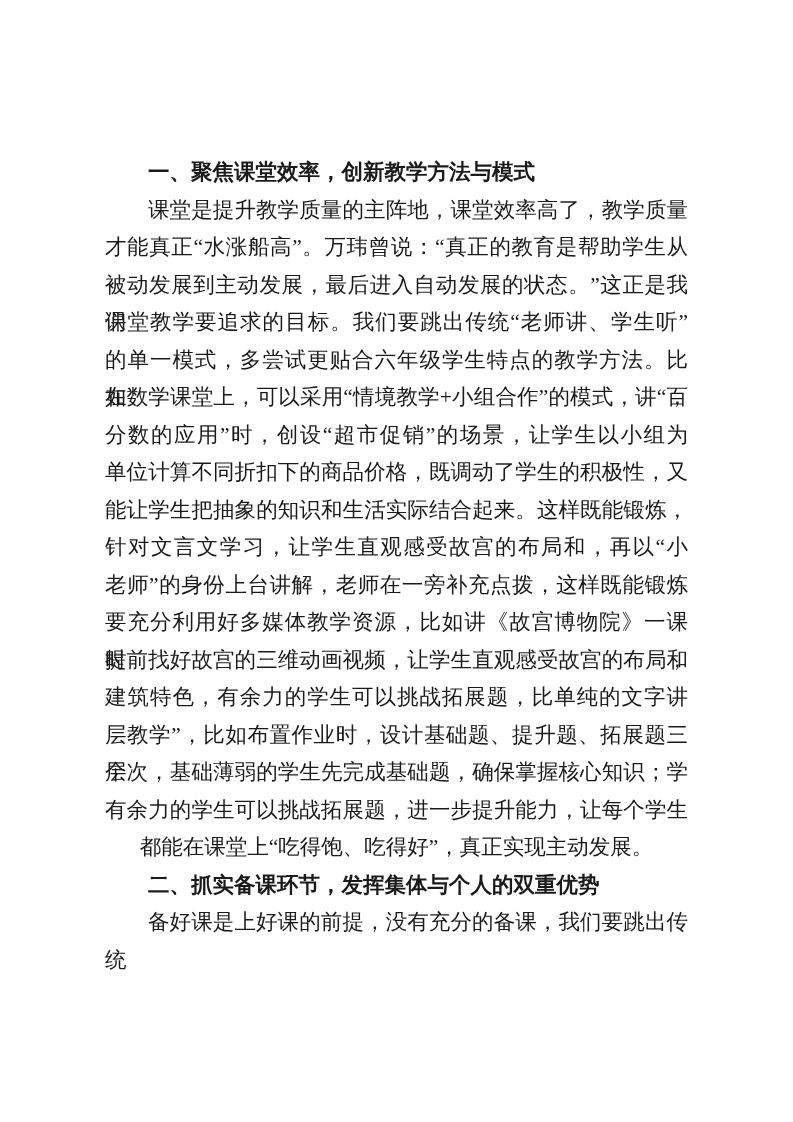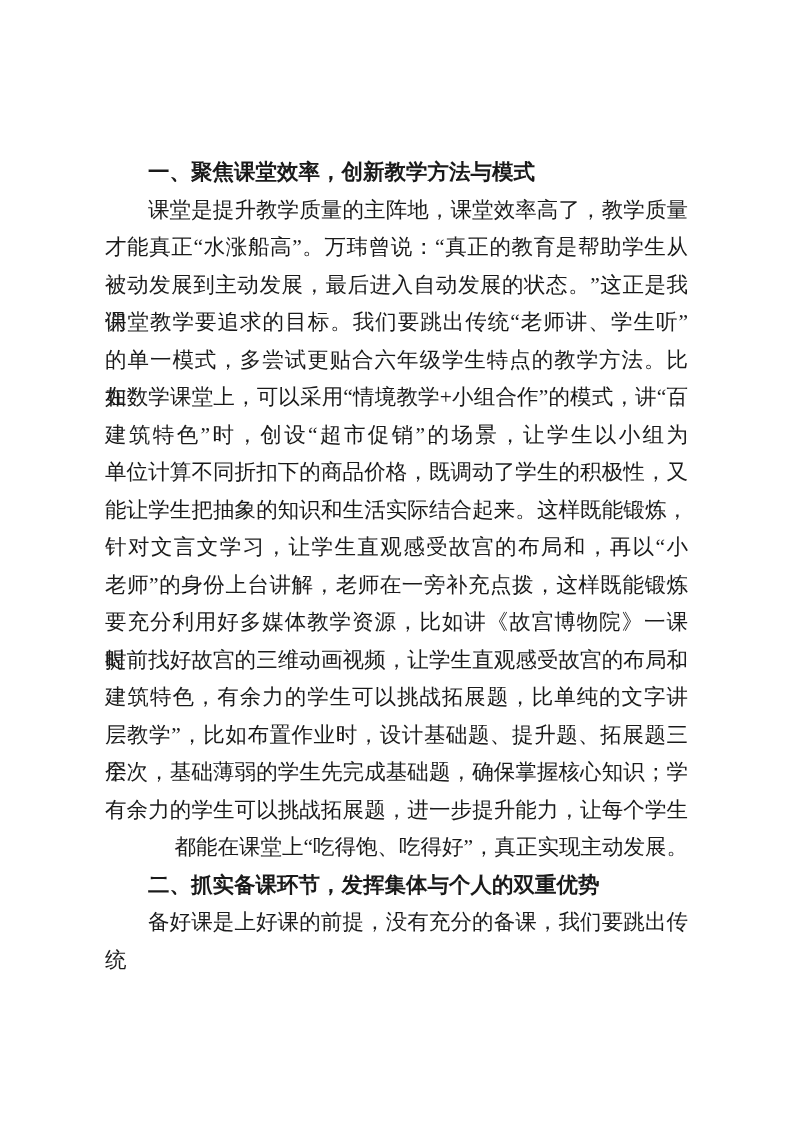--- a/index.html
+++ b/index.html
@@ -29,21 +29,21 @@
     color: #1a1a1a;
     white-space: nowrap;
     overflow: visible;
   }
   .line.full {
     white-space: normal;
     text-align: justify;
     text-align-last: justify;
   }
   .line.end {
-    text-align: right;
+    text-align: center;
   }
   .heading {
     font-weight: bold;
     text-align: left;
   }
   .indent {
     text-indent: 2em;
   }
 </style>
 </head>
@@ -51,21 +51,21 @@
 
 <div class="page">
   <div class="textblock" id="textblock">
       <div class="line heading indent">一、聚焦课堂效率，创新教学方法与模式</div>
       <div class="line full indent">课堂是提升教学质量的主阵地，课堂效率高了，教学质量</div>
       <div class="line full">才能真正“水涨船高”。万玮曾说：“真正的教育是帮助学生从</div>
       <div class="line full">被动发展到主动发展，最后进入自动发展的状态。”这正是我们</div>
       <div class="line full">课堂教学要追求的目标。我们要跳出传统“老师讲、学生听”</div>
       <div class="line full">的单一模式，多尝试更贴合六年级学生特点的教学方法。比如，</div>
       <div class="line full">在数学课堂上，可以采用“情境教学+小组合作”的模式，讲“百</div>
-      <div class="line full">建筑特色”时，创设“超市促销”的场景，让学生以小组为</div>
+      <div class="line full">分数的应用”时，创设“超市促销”的场景，让学生以小组为</div>
       <div class="line full">单位计算不同折扣下的商品价格，既调动了学生的积极性，又</div>
       <div class="line full">能让学生把抽象的知识和生活实际结合起来。这样既能锻炼，</div>
       <div class="line full">针对文言文学习，让学生直观感受故宫的布局和，再以“小</div>
       <div class="line full">老师”的身份上台讲解，老师在一旁补充点拨，这样既能锻炼</div>
       <div class="line full">要充分利用好多媒体教学资源，比如讲《故宫博物院》一课时，</div>
       <div class="line full">提前找好故宫的三维动画视频，让学生直观感受故宫的布局和</div>
       <div class="line full">建筑特色，有余力的学生可以挑战拓展题，比单纯的文字讲</div>
       <div class="line full">层教学”，比如布置作业时，设计基础题、提升题、拓展题三个</div>
       <div class="line full">层次，基础薄弱的学生先完成基础题，确保掌握核心知识；学</div>
       <div class="line full">有余力的学生可以挑战拓展题，进一步提升能力，让每个学生</div>

